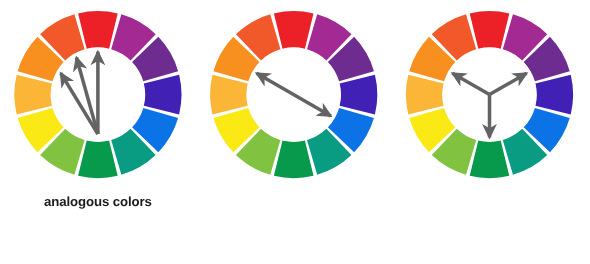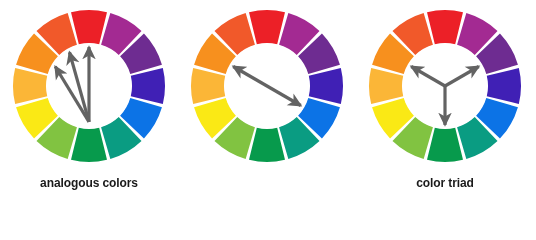--- a/index.html
+++ b/index.html
@@ -155,16 +155,15 @@
               <path d="M 10 0.4 L 0.4 5 L 10 9.6 L 7.3 5 Z" fill="#636363"></path>
             </marker>
           </defs>
           <g>
             <line x1="86" y1="86" x2="52.22500925240689" y2="66.5" stroke="#636363" stroke-width="3.2" stroke-linecap="butt" marker-end="url(#head-triad)"></line>
             <line x1="86" y1="86" x2="119.77499074759311" y2="66.5" stroke="#636363" stroke-width="3.2" stroke-linecap="butt" marker-end="url(#head-triad)"></line>
             <line x1="86" y1="86" x2="86" y2="125" stroke="#636363" stroke-width="3.2" stroke-linecap="butt" marker-end="url(#head-triad)"></line>
           </g>
         </svg>
       </div>
-    <div class="panel-label">color triad</div>
   </div>
 
 </div>
 
 </body></html>

